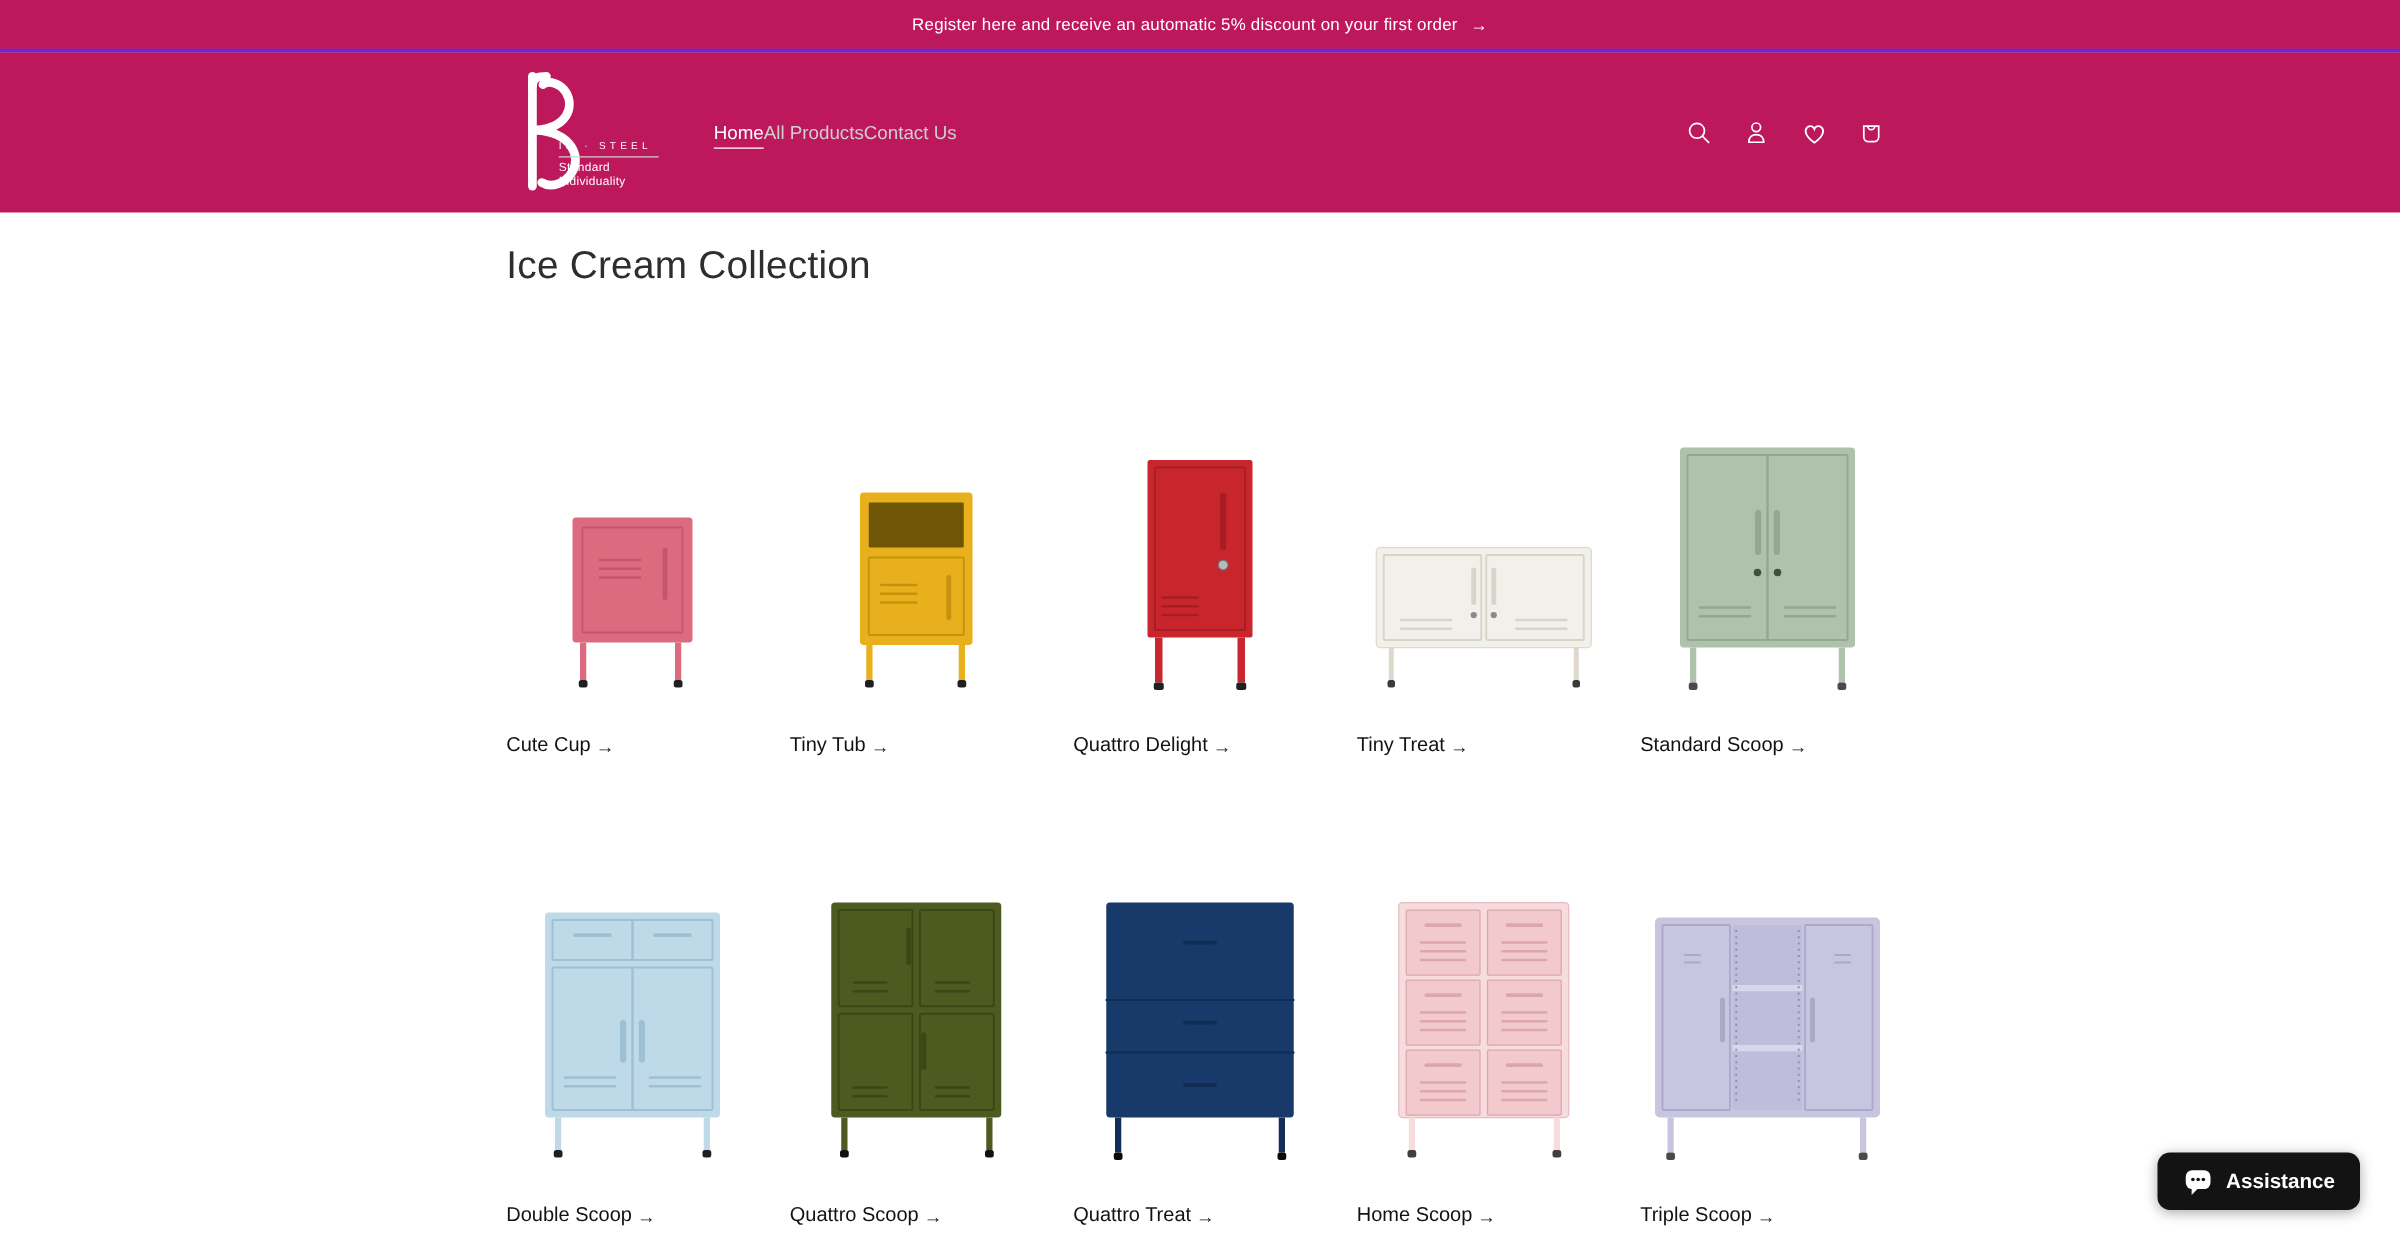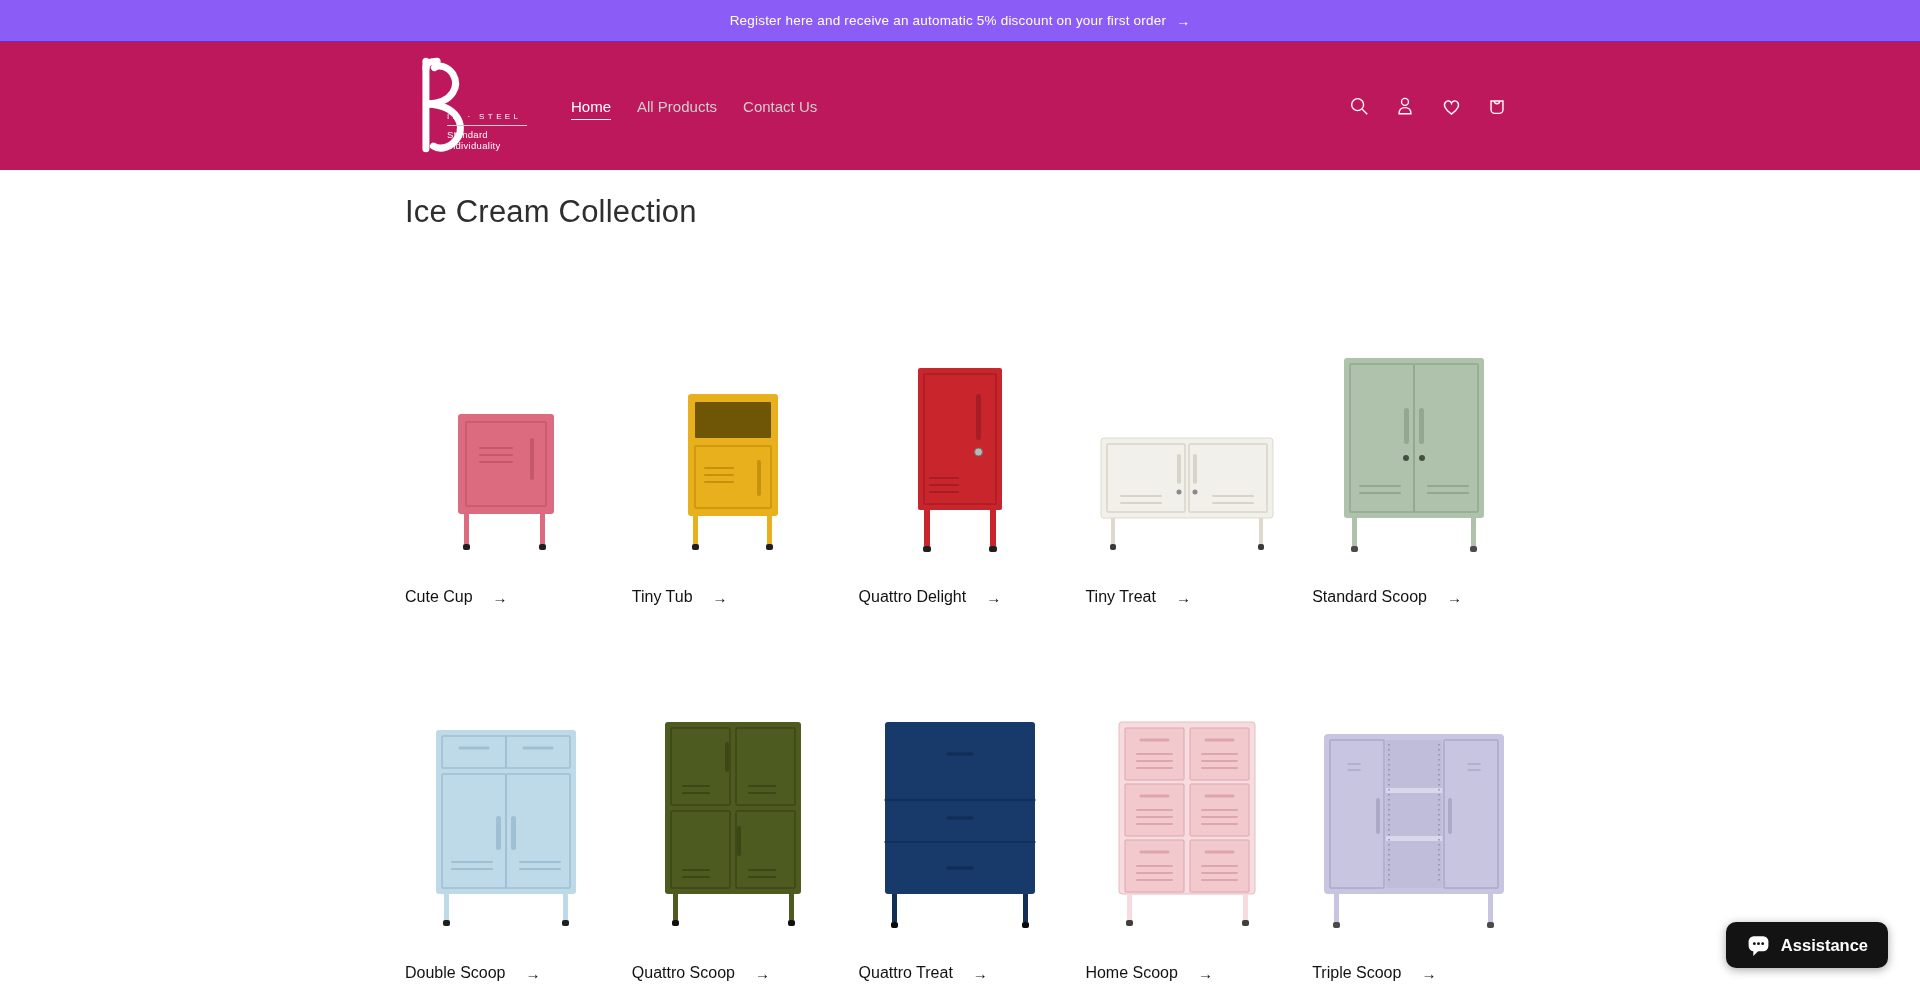--- a/index.html
+++ b/index.html
@@ -1,56 +1,56 @@
 <!DOCTYPE html>
 <html><head>
 <meta charset="utf-8">
 <style>
   * { margin:0; padding:0; box-sizing:border-box; }
   html,body { width:1920px; height:993px; overflow:hidden; background:#ffffff;
               font-family:"Liberation Sans","DejaVu Sans",sans-serif; }
 
   
-  .announcement { height:42px; background:#8b5cf6; display:flex; align-items:center;
-                  justify-content:center; border-bottom:1px solid #6d28d9; }
+  .announcement { height:42px; background:#be185d; display:flex; align-items:center;
+                  justify-content:center; border-bottom:3px solid #6d28d9; }
   .announcement a { color:#ffffff; font-size:13.5px; letter-spacing:.2px; text-decoration:none;
                     display:flex; align-items:center; gap:10px; cursor:pointer; }
   .announcement .arr { font-size:14px; }
 
   
   .header { height:128px; background:#be185d; display:flex; align-items:center; }
   .header-inner { width:1110px; margin:0 auto; display:flex; align-items:center; }
 
   .logo { position:relative; width:120px; height:102px; cursor:pointer; flex:0 0 auto; }
   .logo svg.glyph { position:absolute; left:6px; top:0; }
   .logo-text { position:absolute; left:42px; top:57px; color:#ffffff; }
   .logo-brand { font-size:8px; letter-spacing:3.4px; white-space:nowrap; }
   .logo-rule { width:80px; border-top:1px solid #cfcfcf; margin:4px 0 3px; }
   .logo-tag { font-size:9.5px; line-height:1.2; letter-spacing:.3px; }
 
-  nav.main-nav { display:flex; gap:26px; margin-left:46px; }
+  nav.main-nav { display:flex; margin-left:46px; }
   nav.main-nav a { font-size:15px; color:#cfcfcf; text-decoration:none; cursor:pointer; }
   nav.main-nav a.active { color:#ffffff; text-decoration:underline; text-underline-offset:7px;
                           text-decoration-thickness:1px; }
 
   .header-icons { margin-left:auto; display:flex; gap:10px; }
   .icon-btn { width:36px; height:36px; display:flex; align-items:center; justify-content:center;
               background:none; border:none; cursor:pointer; }
   .icon-btn svg { stroke:#ffffff; fill:none; stroke-width:1.5; }
 
   
   .container { width:1110px; margin:0 auto; }
   h1.page-title { margin-top:22px; font-size:31px; font-weight:400; color:#2e2e2e;
                   letter-spacing:.2px; line-height:40px; }
 
   .grid { margin-top:58px; display:grid; grid-template-columns:repeat(5,1fr);
           column-gap:24px; row-gap:60px; }
   .card { display:flex; flex-direction:column; }
   .card-media { height:272px; display:flex; align-items:flex-end; justify-content:center; cursor:pointer; }
-  .card-link { margin-top:26px; display:flex; align-items:center; gap:20px; text-decoration:none;
+  .card-link { margin-top:26px; display:flex; align-items:center; gap:4px; text-decoration:none;
                color:#121212; font-size:16px; cursor:pointer; }
   .card-arrow { font-size:15px; }
 
   
   .chat { position:fixed; right:32px; bottom:25px; height:46px; background:#131313;
           border-radius:10px; color:#ffffff; display:flex; align-items:center; gap:10px;
           padding:16px 20px; font-size:16.5px; font-weight:bold; cursor:pointer;
           box-shadow:0 2px 10px rgba(0,0,0,.35); }
 </style>
 </head>

